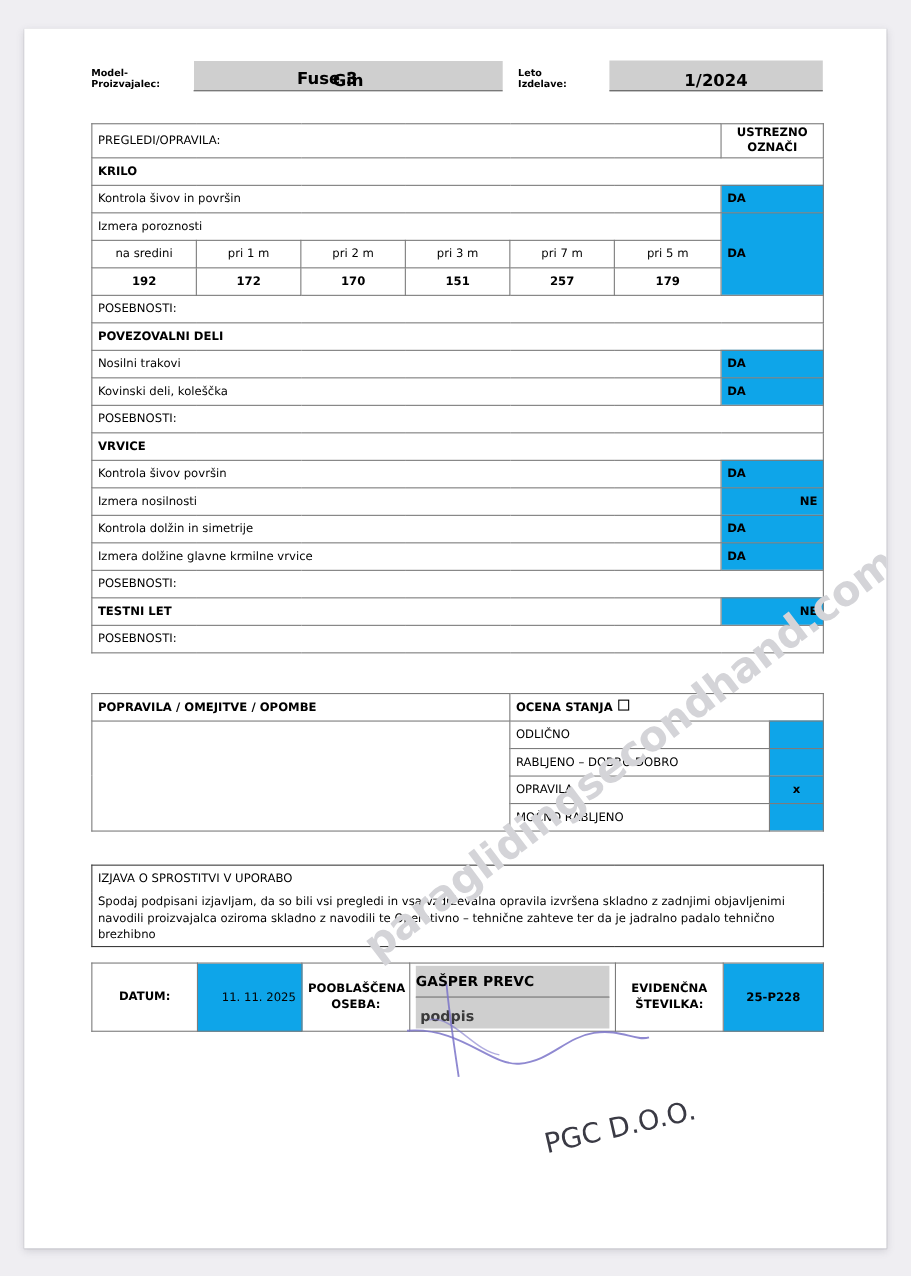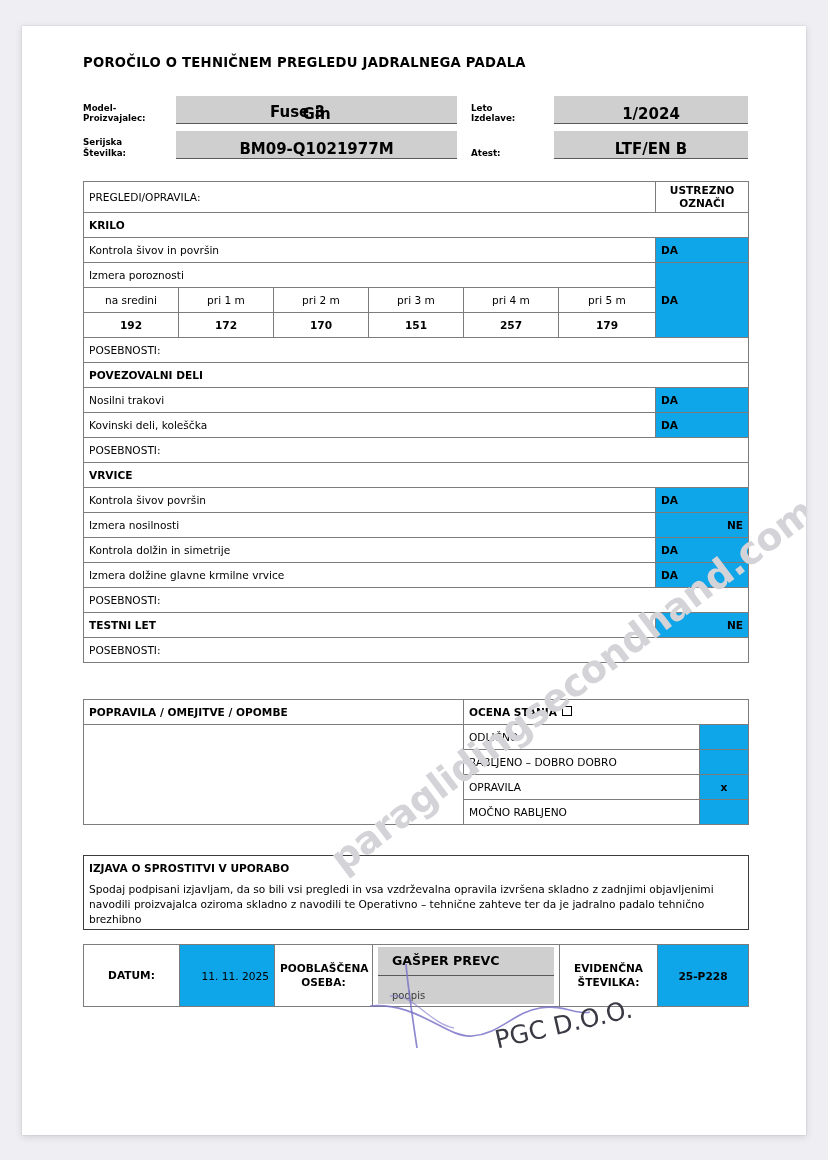--- a/index.html
+++ b/index.html
@@ -131,21 +131,21 @@
     display: inline-block;
     width: 8px; height: 8px;
     border: 1.2px solid #000;
     margin-left: 5px;
     vertical-align: 0px;
   }
   .notes-cell { vertical-align: top; }
 
   
   .block3 { margin-top: 30px; }
-  .decl-title { font-size: 10.9px; font-weight: bold; height: 26px; padding-top: 7px; vertical-align: bottom;}
+  .decl-title { font-size: 10.9px; font-weight: normal; height: 26px; padding-top: 7px; vertical-align: bottom;}
   .decl-body {
     font-size: 9.9px;
     line-height: 1.42;
     height: 62px;
     vertical-align: top;
     padding-top: 10px;
     padding-left: 5px;
     padding-right: 5px;
   }
   .valid-lbl { font-size: 11.1px; font-weight: bold; height: 25px; }
@@ -165,33 +165,34 @@
     padding: 0;
     vertical-align: top;
   }
   .sig-name {
     background: #cfcfcf;
     border-bottom: 1.5px solid #595959;
     height: 28px;
     line-height: 28px;
     font-size: 12.6px;
     font-weight: bold;
-    padding-left: 14px;
+    padding-left: 0;
   }
   .sig-under {
     background: #cfcfcf;
     height: 28px;
     position: relative;
   }
   .sig-podpis {
     position: absolute;
-    left: 14px;
+    left: 4px;
     bottom: 3px;
-    font-size: 10px;
+    font-size: 13px;
     color: #3a3a3a;
+    font-weight: bold;
   }
   .scribble {
     position: absolute;
     left: -10px;
     top: -14px;
     pointer-events: none;
   }
 
   
   .watermark {
@@ -220,21 +221,20 @@
     pointer-events: none;
     font-family: "DejaVu Sans", "Liberation Sans", sans-serif;
   }
 </style>
 </head>
 <body>
 
 <div class="page">
   <div class="inner">
 
-    <div class="doc-title">POROČILO O TEHNIČNEM PREGLEDU JADRALNEGA PADALA</div>
 
     <table class="idblock">
       <colgroup>
         <col style="width:93px">
           <col style="width:281px">
           <col style="width:14px">
         <col style="width:83px">
           <col style="width:194px">
       </colgroup>
       <tbody>
@@ -250,30 +250,20 @@
         <td class="spacer-col"></td>
         <td class="lbl">
           <span>Leto</span><br>
           <span>Izdelave:</span>
         </td>
         <td class="val">1/2024</td>
       </tr>
       <tr class="idgap">
             <td colspan="5" class="nb"></td>
           </tr>
-      <tr>
-        <td class="lbl">
-          <span>Serijska</span><br>
-          <span>Številka:</span>
-        </td>
-        <td class="val">BM09-Q1021977M</td>
-        <td class="spacer-col"></td>
-        <td class="lbl">Atest:</td>
-        <td class="val">LTF/EN B</td>
-      </tr>
     </tbody>
       </table>
 
     <table class="frame">
       <colgroup>
         <col style="width:95px">
           <col style="width:95px">
           <col style="width:95px">
         <col style="width:95px">
           <col style="width:95px">
@@ -302,21 +292,21 @@
       <tr>
         <td colspan="6">Izmera poroznosti</td>
         <td class="gray mark" rowspan="3">DA</td>
       </tr>
 
       <tr>
         <td class="por-hdr">na sredini</td>
         <td class="por-hdr">pri 1 m</td>
         <td class="por-hdr">pri 2 m</td>
         <td class="por-hdr">pri 3 m</td>
-        <td class="por-hdr">pri 4 m</td>
+        <td class="por-hdr">pri 7 m</td>
         <td class="por-hdr">pri 5 m</td>
       </tr>
       <tr>
         <td class="por-val">192</td>
         <td class="por-val">172</td>
         <td class="por-val">170</td>
         <td class="por-val">151</td>
         <td class="por-val">257</td>
         <td class="por-val">179</td>
       </tr>

